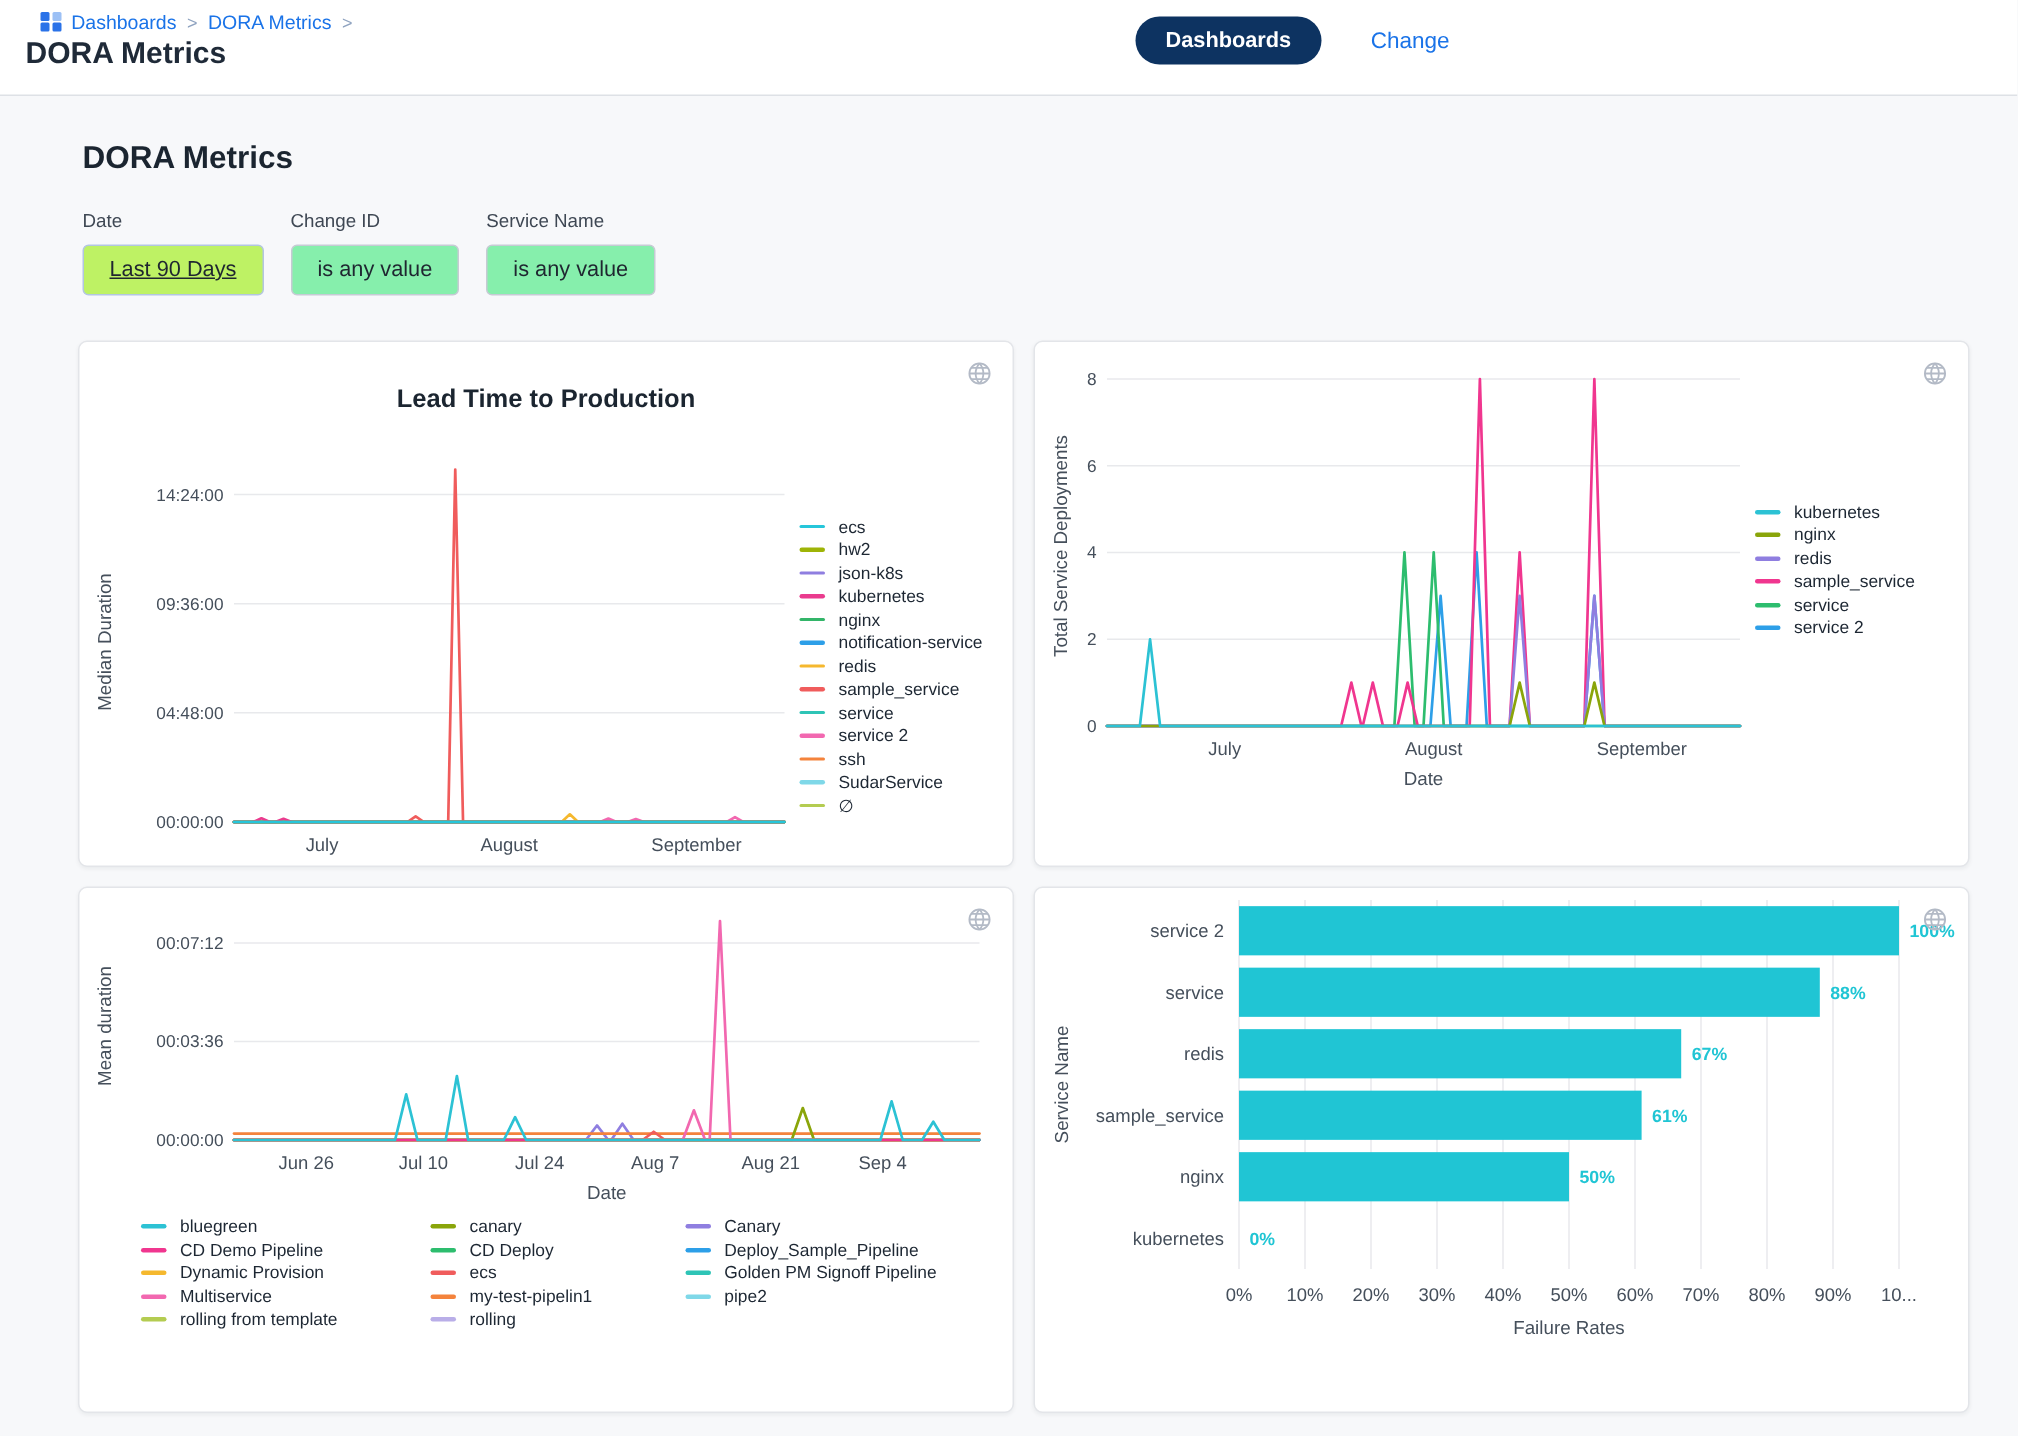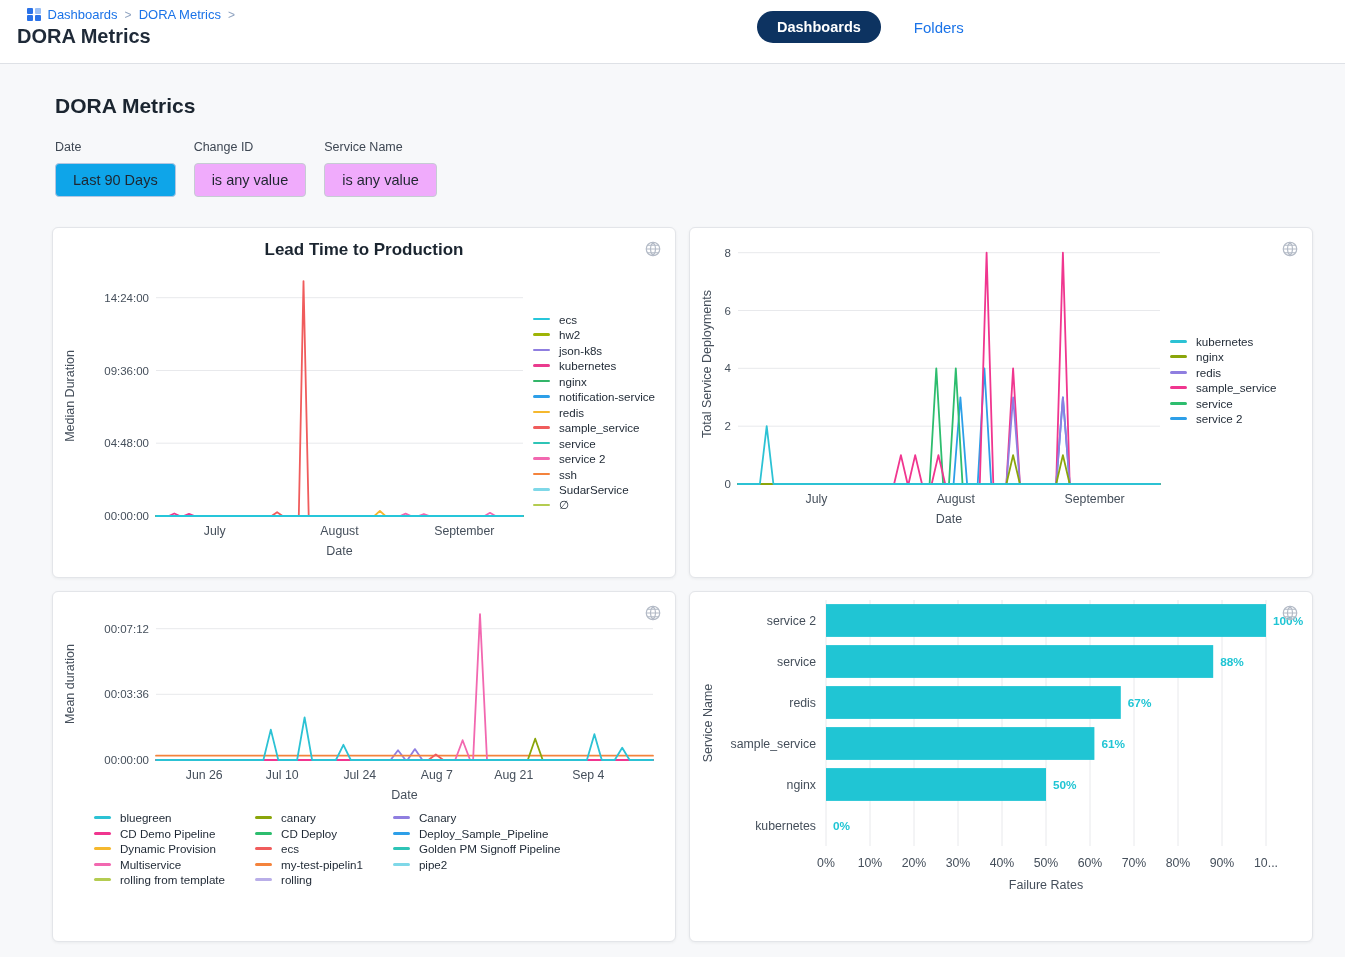--- a/index.html
+++ b/index.html
@@ -26,41 +26,41 @@
     border:none; border-radius:999px; padding:8px 20px; font-size:14.5px; font-weight:600;
     color:#fff; cursor:pointer; font-family:inherit;
   }
   .tab-link { background:none; border:none; font-size:15px; cursor:pointer; font-family:inherit; }
   
   h2.page-heading { margin:30px 0 0 55px; font-size:21px; font-weight:700; color:#1b2530; }
   .filters { display:flex; gap:18px; margin:22px 0 0 55px; }
   .f-label { font-size:12.5px; color:#3e4753; margin-bottom:9px; }
   .f-btn {
     height:34px; padding:0 17px; font-size:14.5px; border-radius:4px;
-    border:1px solid #c6cbd4; background:#f0abfc; color:#1f2630; cursor:pointer; font-family:inherit;
-  }
-  .f-btn.active { background:#0ea5e9; border-color:#b3c6e0; }
+    border:1px solid #c6cbd4; background:#86efac; color:#1f2630; cursor:pointer; font-family:inherit;
+  }
+  .f-btn.active { background:#bef264; border-color:#b3c6e0;text-decoration:underline; }
   
   .grid { margin:30px 32px 0 52px; display:grid; grid-template-columns:1fr 1fr; gap:13px; }
   .card {
     background:#fff; border:1px solid #e3e5e9; border-radius:6px; height:351px;
     box-shadow:0 1px 3px rgba(20,30,40,.06); position:relative; overflow:hidden;
   }
   .card-head { text-align:center; padding-top:12px; }
-  .card-head h3 { margin:0; font-size:17px; font-weight:600; color:#1b2530; }
+  .card-head h3 { margin:16px; font-size:17px; font-weight:600; color:#1b2530; }
   .globe { position:absolute; top:12px; right:13px; width:18px; height:18px; color:#b3bac6; cursor:pointer; }
   .globe svg { width:100%; height:100%; }
   .body-row { display:flex; align-items:center; padding:2px 4px 0 8px; }
   .body-col { display:flex; flex-direction:column; padding:2px 4px 0 8px; }
   .plot { flex:none; display:block; }
   
   .legend-col { width:152px; display:flex; flex-direction:column; font-size:11.6px; color:#1d2733; }
   .legend-grid {
     display:grid; grid-auto-flow:column; grid-template-rows:repeat(5,15.5px);
-    column-gap:30px; margin:4px 0 0 33px; width:fit-content; font-size:11.6px; color:#1d2733;
+    column-gap:62px; margin:4px 0 0 33px; width:fit-content; font-size:11.6px; color:#1d2733;
   }
   .legend-item { display:flex; align-items:center; height:15.5px; cursor:pointer; white-space:nowrap; }
   .swatch { width:17px; height:2.6px; border-radius:2px; margin-right:9px; flex:none; }
   
   svg text { font-family:"Liberation Sans", sans-serif; }
   svg .tick  { font-size:11.5px; fill:#454f5b; }
   svg .xtick { font-size:12.3px; fill:#454f5b; }
   svg .axis  { font-size:12.5px; fill:#454f5b; }
   svg .cat   { font-size:12.3px; fill:#454f5b; }
   svg .val   { font-size:11.8px; font-weight:700; }
@@ -77,21 +77,21 @@
         <i style="background:#2a72e8"></i>
     </span>
     <a class="bc-link">Dashboards</a>
     <span class="bc-sep">&gt;</span>
     <a class="bc-link">DORA Metrics</a>
     <span class="bc-sep">&gt;</span>
   </div>
   <h1 class="win-title">DORA Metrics</h1>
   <div class="tabs">
     <button class="tab-pill" style="background:#0d3361">Dashboards</button>
-    <button class="tab-link" style="color:#1a73e8">Folders</button>
+    <button class="tab-link" style="color:#1a73e8">Change</button>
   </div>
 </header>
 
 <main>
   <h2 class="page-heading">DORA Metrics</h2>
 
   <div class="filters">
     <div class="filter">
       <div class="f-label">Date</div>
       <button class="f-btn active">Last 90 Days</button>

